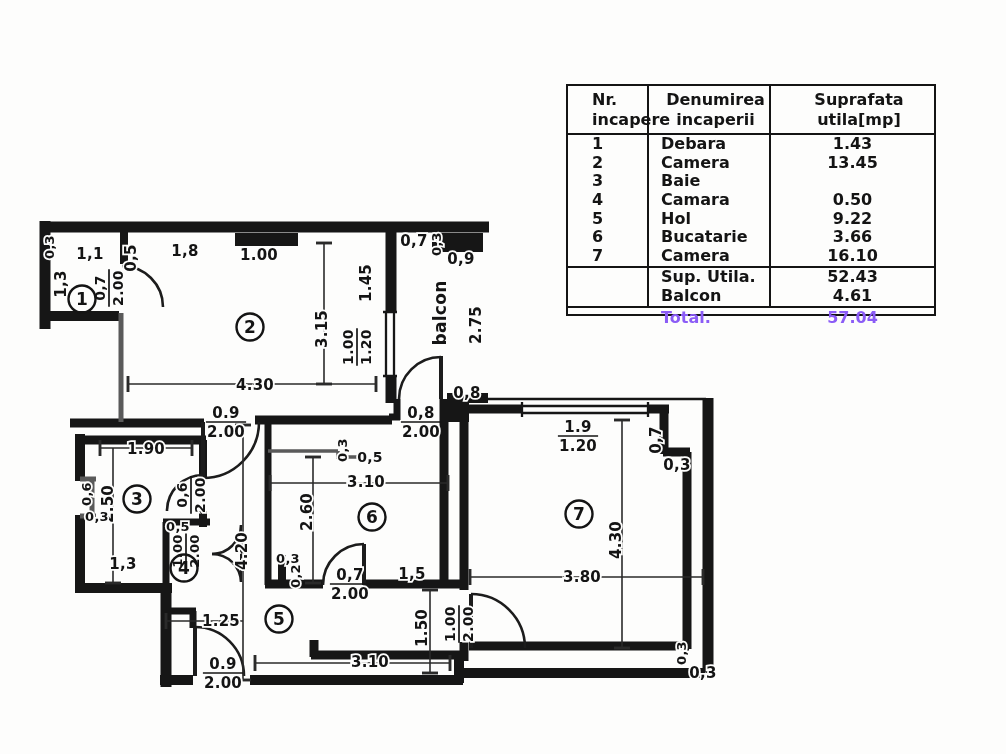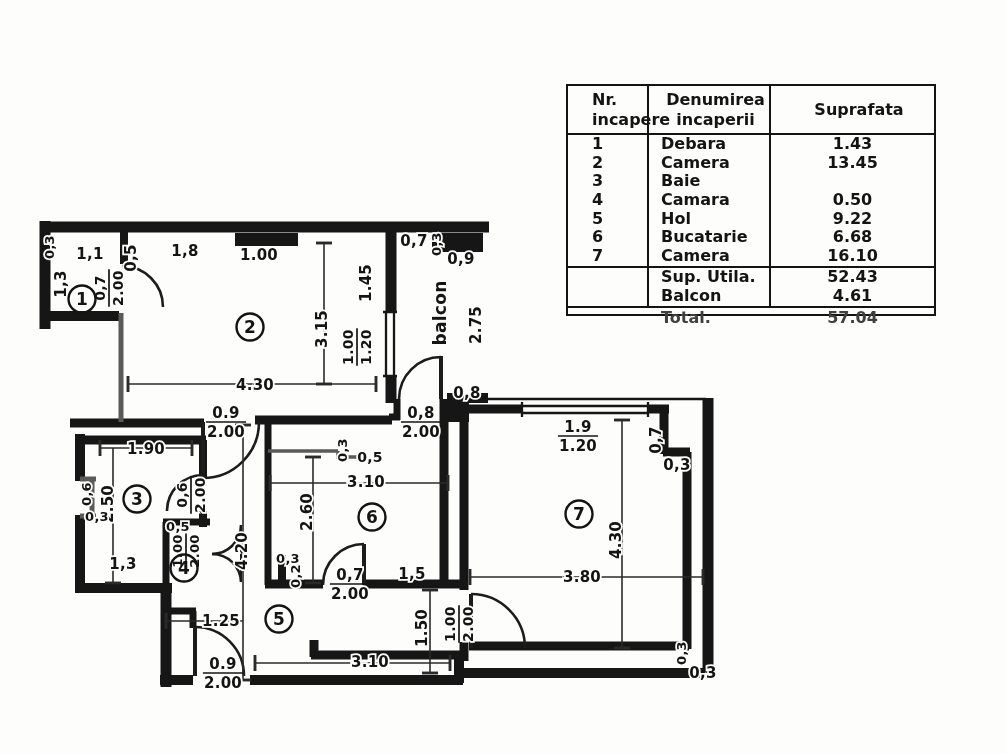--- a/index.html
+++ b/index.html
@@ -33,21 +33,21 @@
   .hcell{display:flex;flex-direction:column;justify-content:center;line-height:20px;box-sizing:border-box;}
   .c1{width:81px;border-right:2.4px solid #141414;padding-left:24px;box-sizing:border-box;}
   .c2{width:122px;border-right:2.4px solid #141414;padding-left:12px;box-sizing:border-box;}
   .c3{flex:1;text-align:center;}
   .hcell.c2{padding-left:13px;text-align:center;}
   .hcell.c3{padding-left:13px;}
   .tbody{height:131px;}
   .trow{display:flex;height:18.7px;line-height:18.5px;}
   .tsummary{border-top:2.4px solid #141414;border-bottom:2.4px solid #141414;height:38px;}
   .tsummary .trow{height:19px;line-height:18.5px;}
-  .ttotal{display:flex;height:21px;line-height:19px;color:#404040;}
+  .ttotal{display:flex;height:21px;line-height:19px;color:#8b5cf6;}
   .ttotal .c1,.ttotal .c2{border-right:none;}
 </style>
 </head>
 <body>
 
 <svg id="plan" width="1006" height="754" viewBox="0 0 1006 754" xmlns="http://www.w3.org/2000/svg">
   <defs>
     <marker id="tick" markerWidth="12" markerHeight="12" refX="6" refY="6" orient="auto">
       <path d="M6,1 L6,11" stroke="#2a2a2a" stroke-width="1.8"></path>
     </marker>
@@ -305,20 +305,21 @@
     <div class="hcell c1">
       <span>Nr.</span>
       <span>incapere</span>
     </div>
     <div class="hcell c2">
       <span>Denumirea</span>
       <span>incaperii</span>
     </div>
     <div class="hcell c3">
       <span>Suprafata</span>
+      <span>utila[mp]</span>
     </div>
   </div>
   <div class="tbody">
       <div class="trow">
         <div class="c1">1</div>
         <div class="c2">Debara</div>
         <div class="c3">1.43</div>
       </div>
       <div class="trow">
         <div class="c1">2</div>
@@ -335,21 +336,21 @@
         <div class="c3">0.50</div>
       </div>
       <div class="trow">
         <div class="c1">5</div>
         <div class="c2">Hol</div>
         <div class="c3">9.22</div>
       </div>
       <div class="trow">
         <div class="c1">6</div>
         <div class="c2">Bucatarie</div>
-        <div class="c3">6.68</div>
+        <div class="c3">3.66</div>
       </div>
       <div class="trow">
         <div class="c1">7</div>
         <div class="c2">Camera</div>
         <div class="c3">16.10</div>
       </div>
     </div>
   <div class="tsummary">
       <div class="trow">
         <div class="c1"></div>

